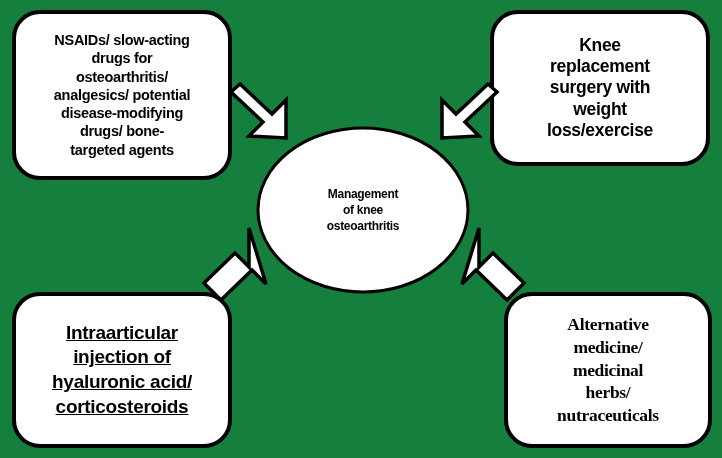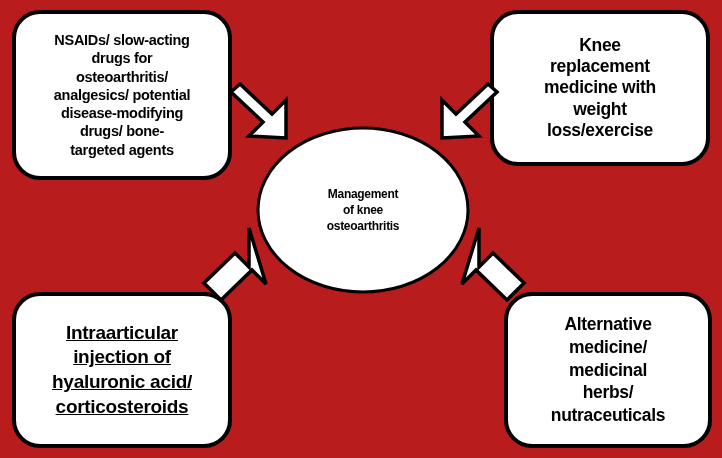--- a/index.html
+++ b/index.html
@@ -10,21 +10,21 @@
   body {
     width: 722px;
     height: 458px;
     overflow: hidden;
     font-family: "Liberation Sans", sans-serif;
   }
   #diagram-root {
     position: relative;
     width: 722px;
     height: 458px;
-    background: #b91c1c;
+    background: #15803d;
   }
   svg#diagram-svg {
     position: absolute;
     top: 0;
     left: 0;
     width: 722px;
     height: 458px;
     display: block;
   }
   .node-shape {
@@ -66,20 +66,21 @@
   #label-intraarticular {
     left: 14px; top: 294px; width: 216px; height: 152px;
     font-size: 19px;
     line-height: 1.3;
     text-decoration: underline;
   }
   #label-alternative {
     left: 506px; top: 294px; width: 204px; height: 152px;
     font-size: 17.5px;
     line-height: 1.3;
+    font-family: Liberation Serif, serif;
   }
   #label-center {
     left: 272px; top: 140px; width: 182px; height: 140px;
     font-size: 12px;
     line-height: 1.35;
   }
 </style>
 </head>
 <body>
 
@@ -109,21 +110,21 @@
   <div class="node-label" id="label-nsaids">NSAIDs/ slow-acting
 drugs for
 osteoarthritis/
 analgesics/ potential
 disease-modifying
 drugs/ bone-
 targeted agents</div>
 
   <div class="node-label" id="label-knee-replacement">Knee
 replacement
-medicine with
+surgery with
 weight
 loss/exercise</div>
 
   <div class="node-label" id="label-intraarticular">Intraarticular
 injection of
 hyaluronic acid/
 corticosteroids</div>
 
   <div class="node-label" id="label-alternative">Alternative
 medicine/

